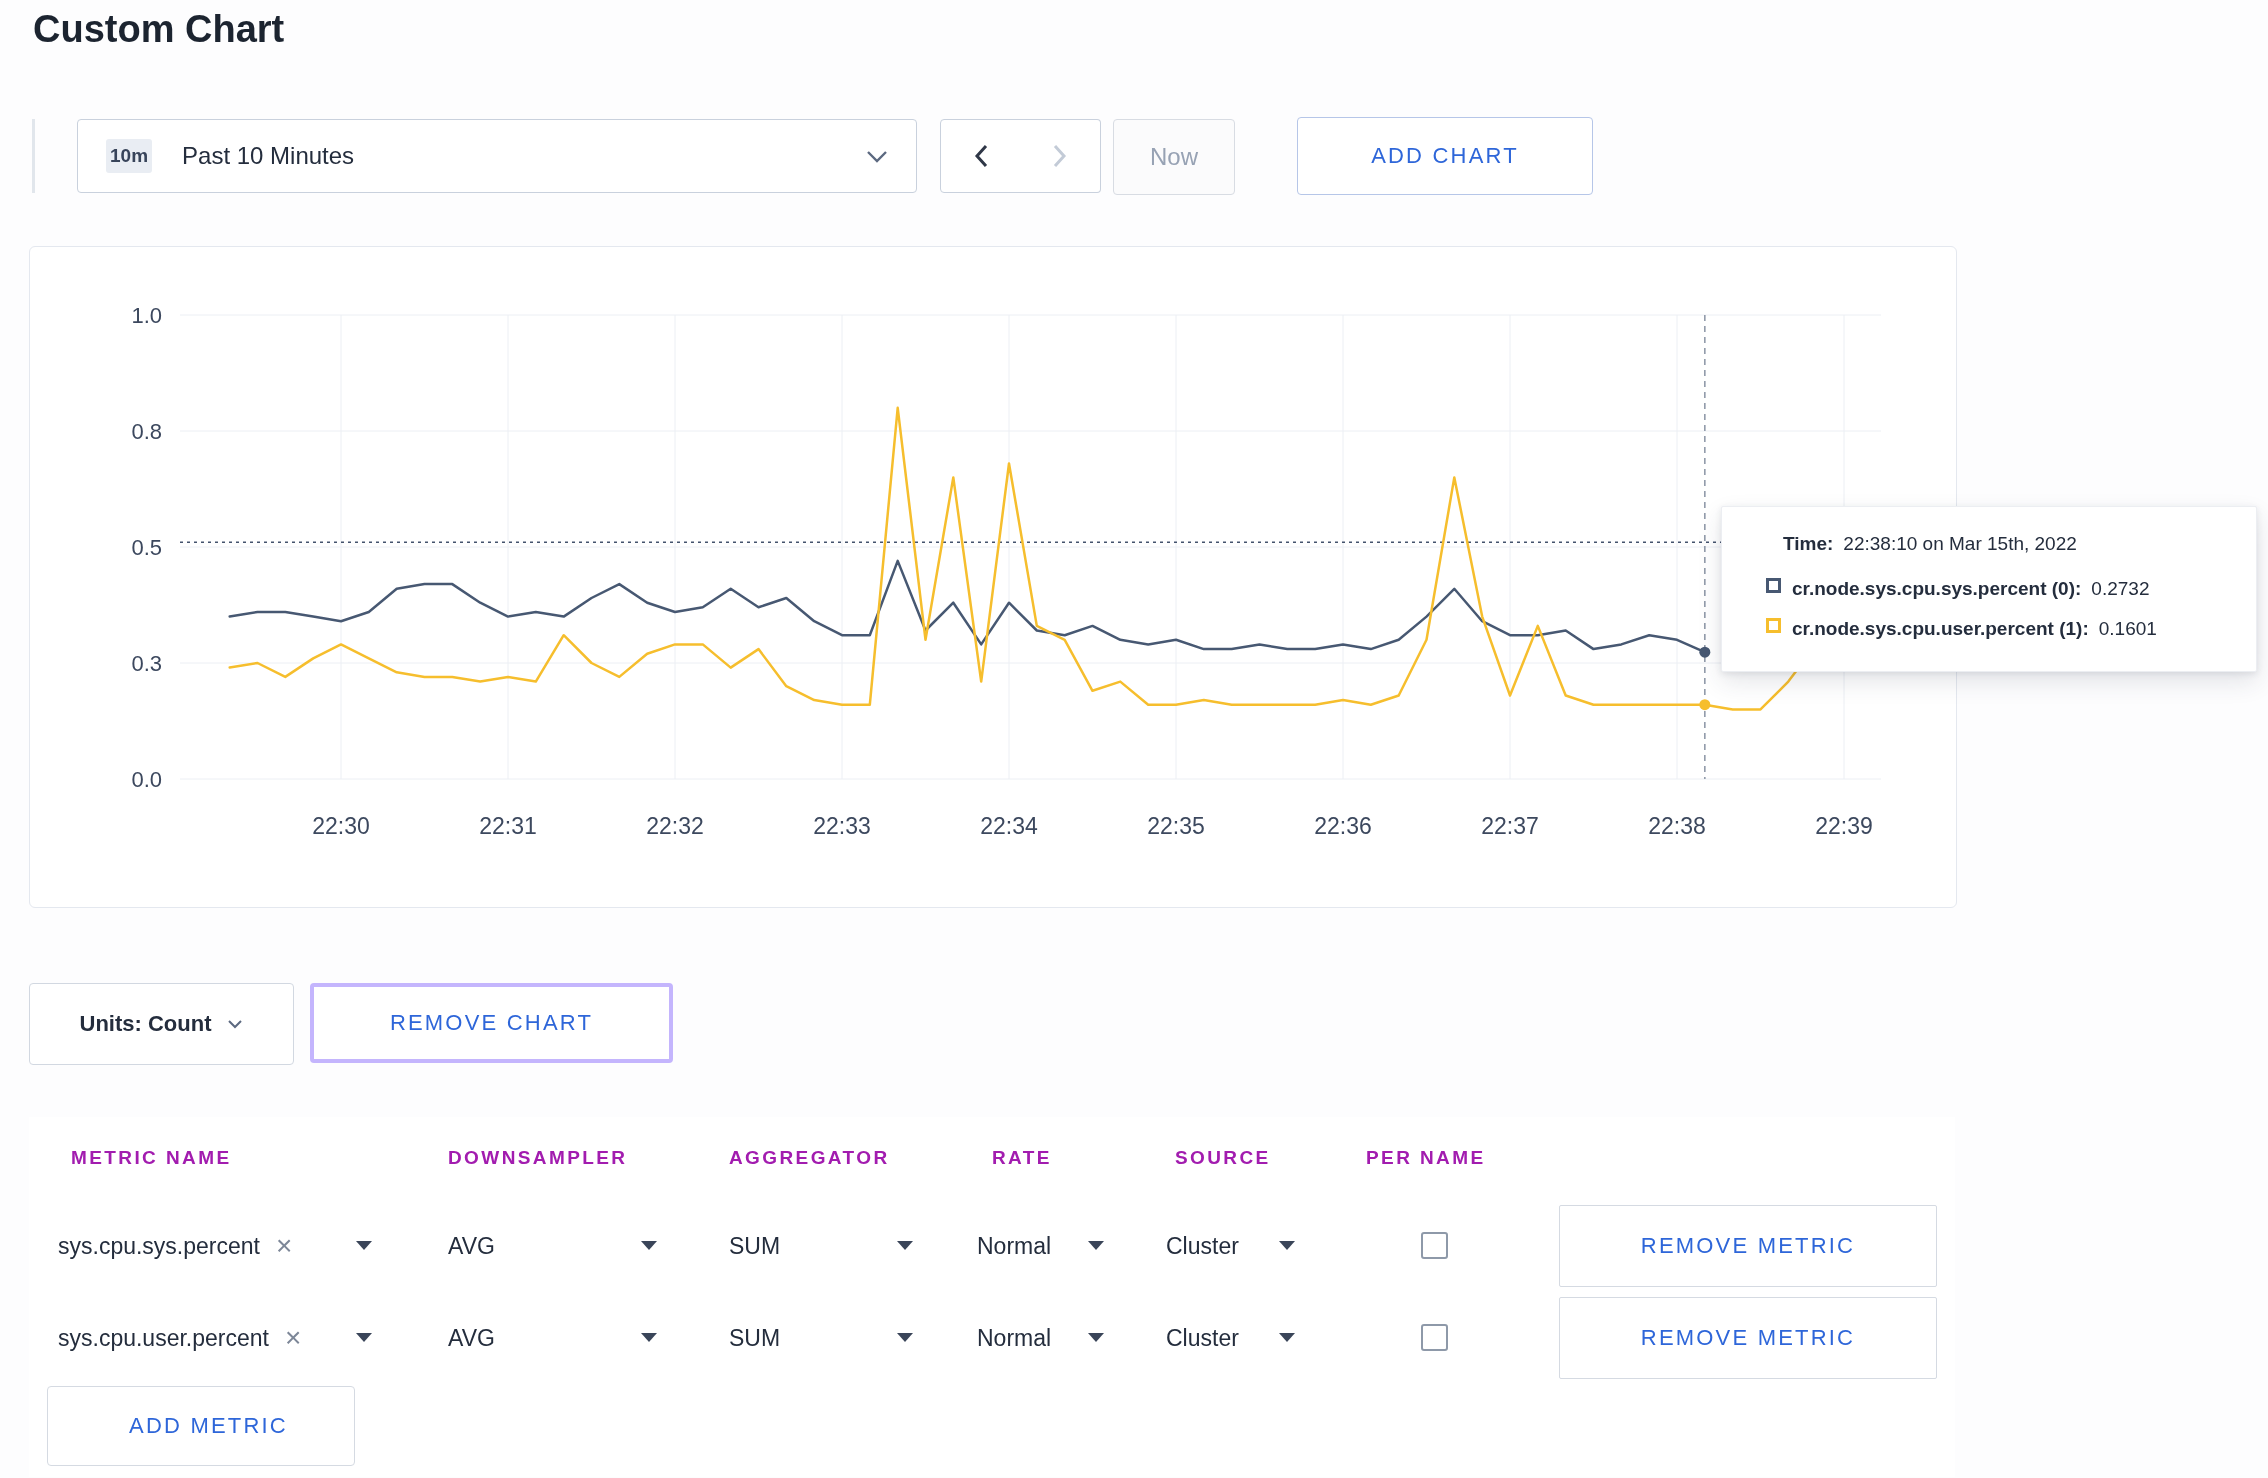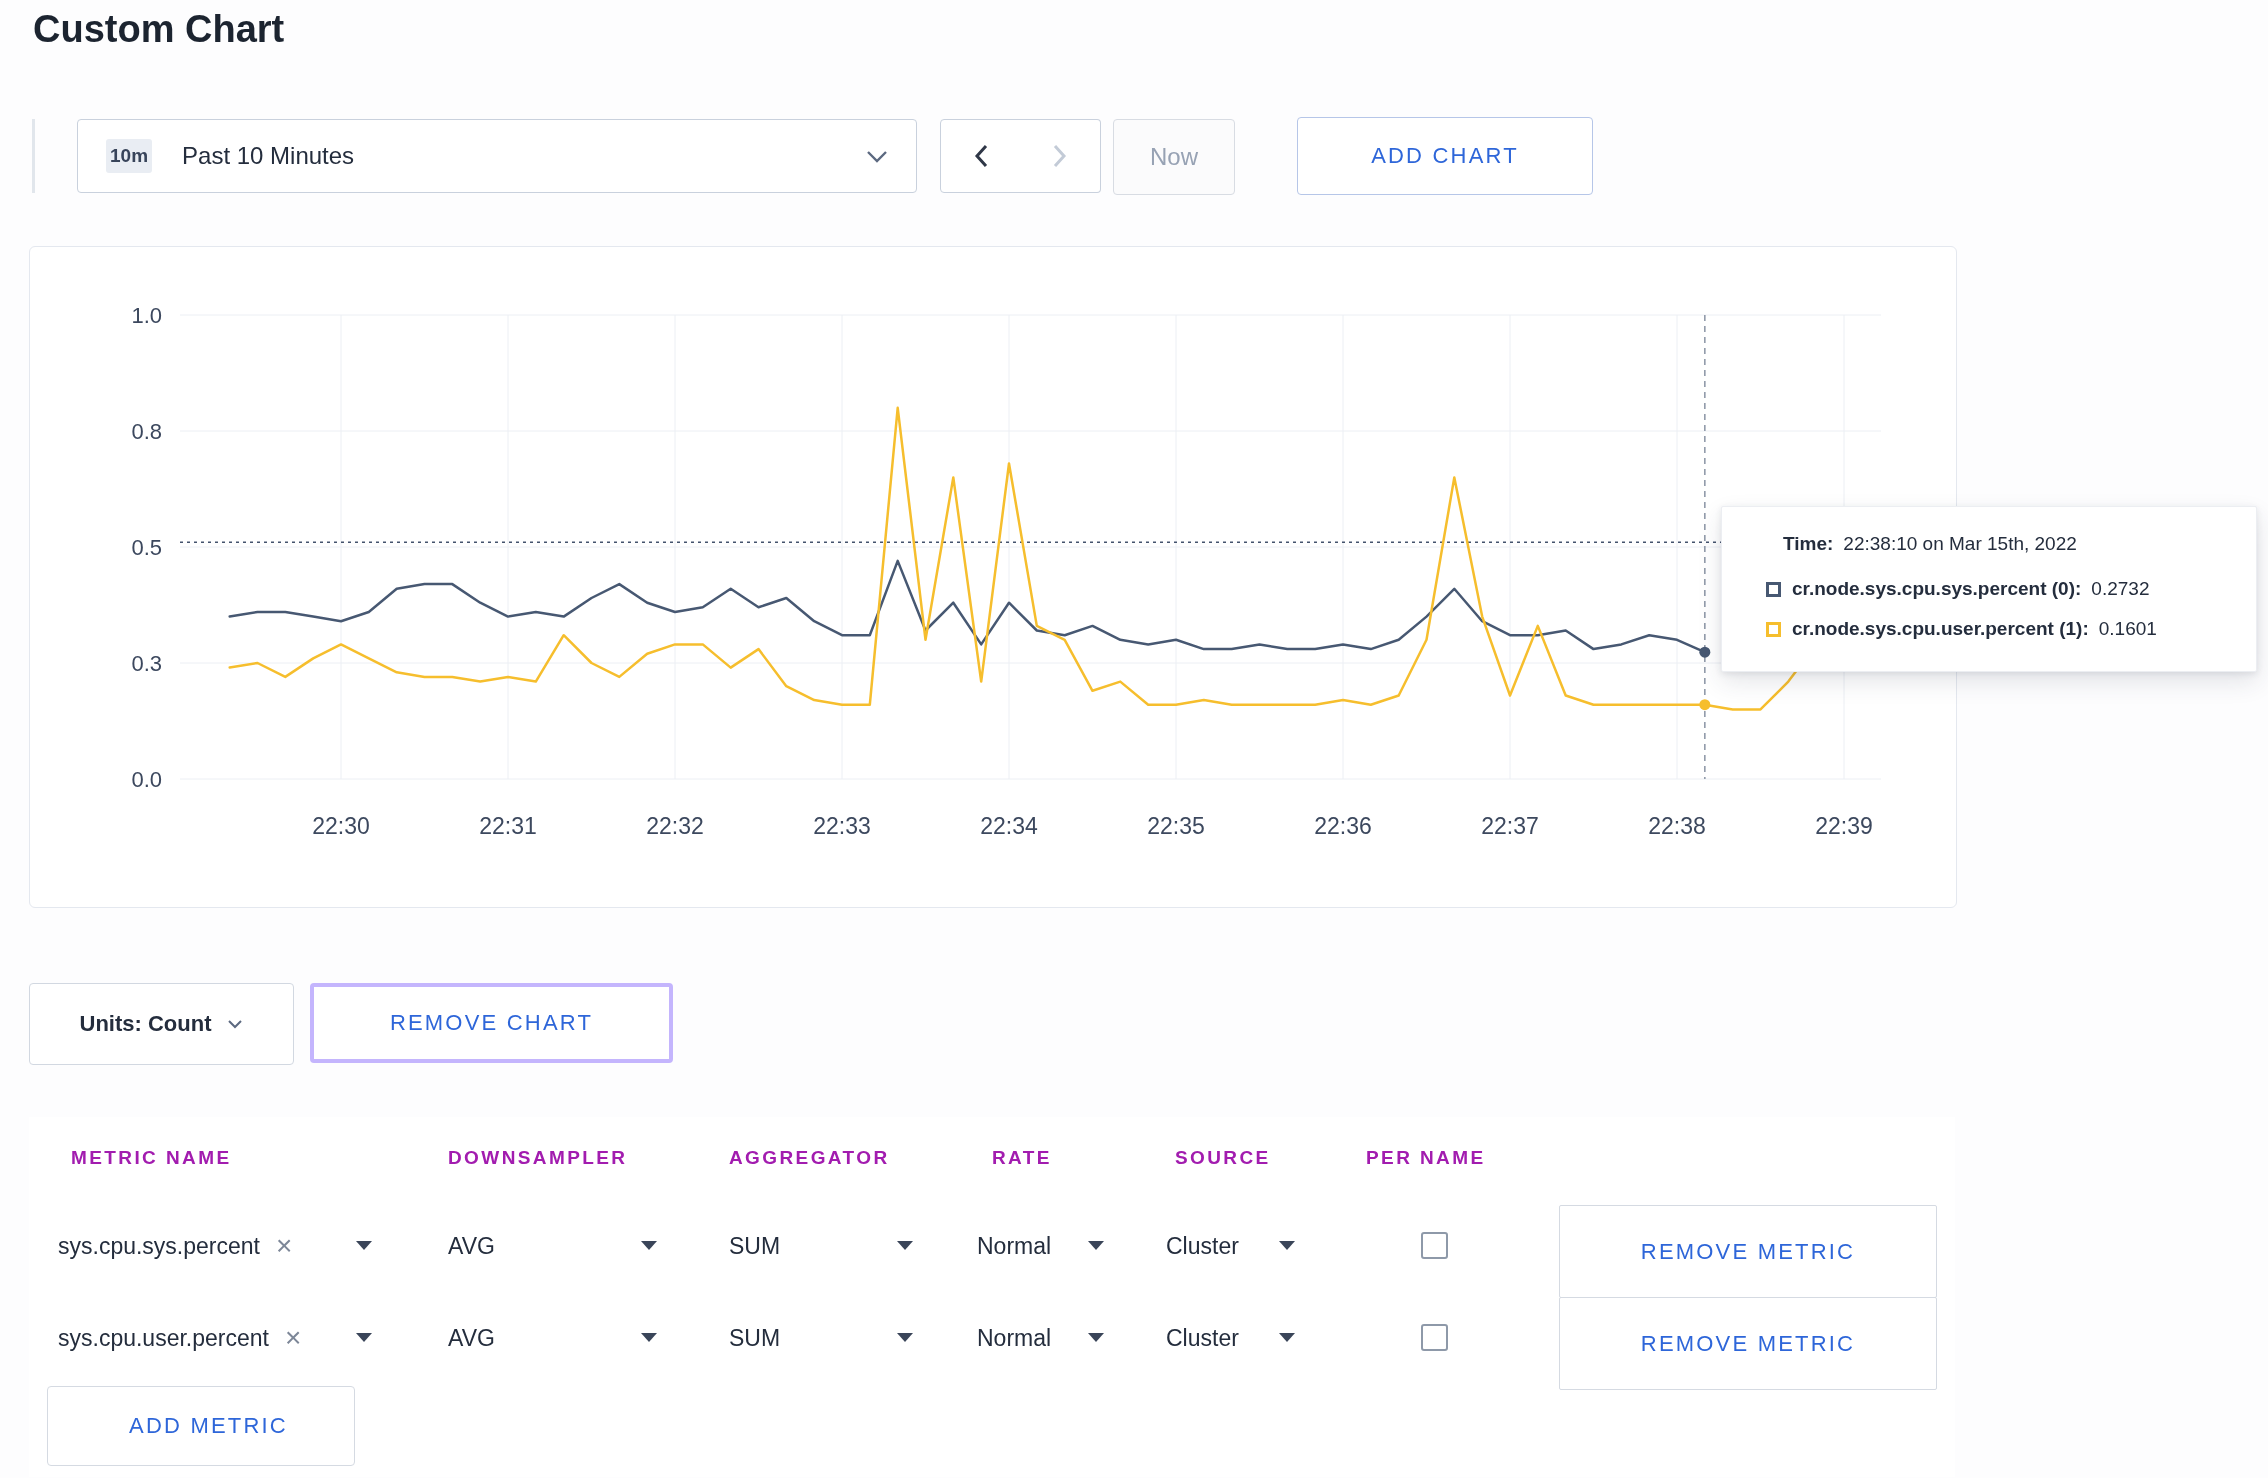--- a/index.html
+++ b/index.html
@@ -33,21 +33,21 @@
   
   .chart-card{position:absolute;left:29px;top:246px;width:1926px;height:660px;background:#fff;
     border:1px solid #e4e8ef;border-radius:6px;}
 
   
   .chart-tooltip{position:absolute;left:1721px;top:506px;width:536px;height:166px;background:#fff;
     border:1px solid #eceef2;border-radius:2px;box-shadow:0 2px 6px rgba(40,50,70,.10),0 10px 24px rgba(40,50,70,.12);
     box-sizing:border-box;padding:26px 0 0 32px;z-index:6;font-size:19px;}
   .tt-time{margin-left:29px;margin-bottom:23px;}
   .tt-time .lbl{font-weight:700;margin-right:10px;}
-  .tt-row{display:flex;align-items:center;margin-bottom:18px;padding-left:12px;}
+  .tt-row{display:flex;margin-bottom:18px;padding-left:12px;}
   .tt-swatch{width:15px;height:15px;border:3px solid #475872;box-sizing:border-box;margin-right:11px;background:#fff;}
   .tt-name{font-weight:700;}
   .tt-val{margin-left:10px;}
 
   
   .units-btn{position:absolute;left:29px;top:983px;width:263px;height:80px;background:#fff;border:1px solid #d2d8e1;
     border-radius:4px;display:flex;align-items:center;justify-content:center;gap:16px;cursor:pointer;}
   .units-btn .units-label{font-size:22px;font-weight:700;color:#242d3d;}
   .remove-chart-btn{position:absolute;left:310px;top:983px;width:363px;height:80px;border:4px solid #c4b5fd;border-radius:4px;}
 
@@ -61,21 +61,21 @@
   .cell-ds{left:419px;}
   .cell-ag{left:700px;}
   .cell-rate{left:948px;}
   .cell-src{left:1137px;}
   .x-icon{margin-left:16px;color:#7d8798;font-size:28px;line-height:1;cursor:pointer;}
   .caret{width:0;height:0;border-left:8px solid transparent;border-right:8px solid transparent;
     border-top:9px solid #3a4559;position:absolute;top:36px;cursor:pointer;}
   .caret-name{left:327px}.caret-ds{left:612px}.caret-ag{left:868px}.caret-rate{left:1059px}.caret-src{left:1250px}
   .checkbox{position:absolute;left:1392px;top:27px;width:27px;height:27px;border:2px solid #8e99a9;
     border-radius:3px;background:#fff;box-sizing:border-box;cursor:pointer;}
-  .remove-metric-btn{position:absolute;left:1530px;top:0;width:378px;height:93px;border:1px solid #d5dae2;border-radius:2px;}
+  .remove-metric-btn{position:absolute;left:1530px;top:0;width:378px;height:82px;border:1px solid #d5dae2;border-radius:2px;}
   .add-metric-btn{position:absolute;left:18px;top:269px;width:308px;height:80px;border:1px solid #d5dae2;border-radius:4px;padding-left:15px;}
 </style>
 </head>
 <body>
 
 <h1 class="page-title">Custom Chart</h1>
 
 <div class="toolbar-divider"></div>
 
 <div class="time-select">

